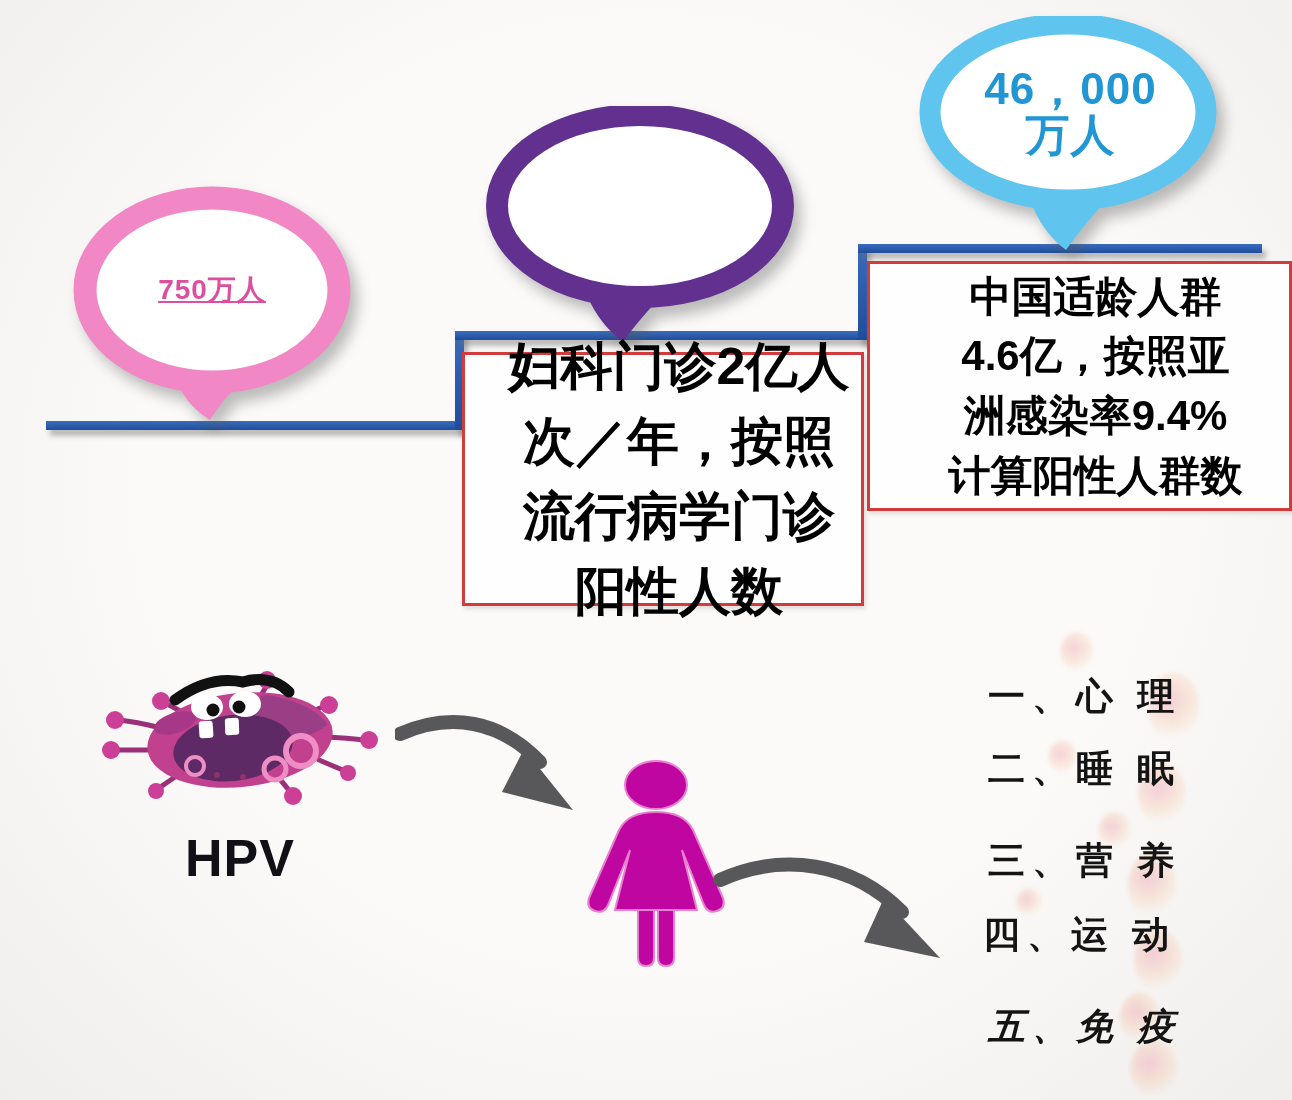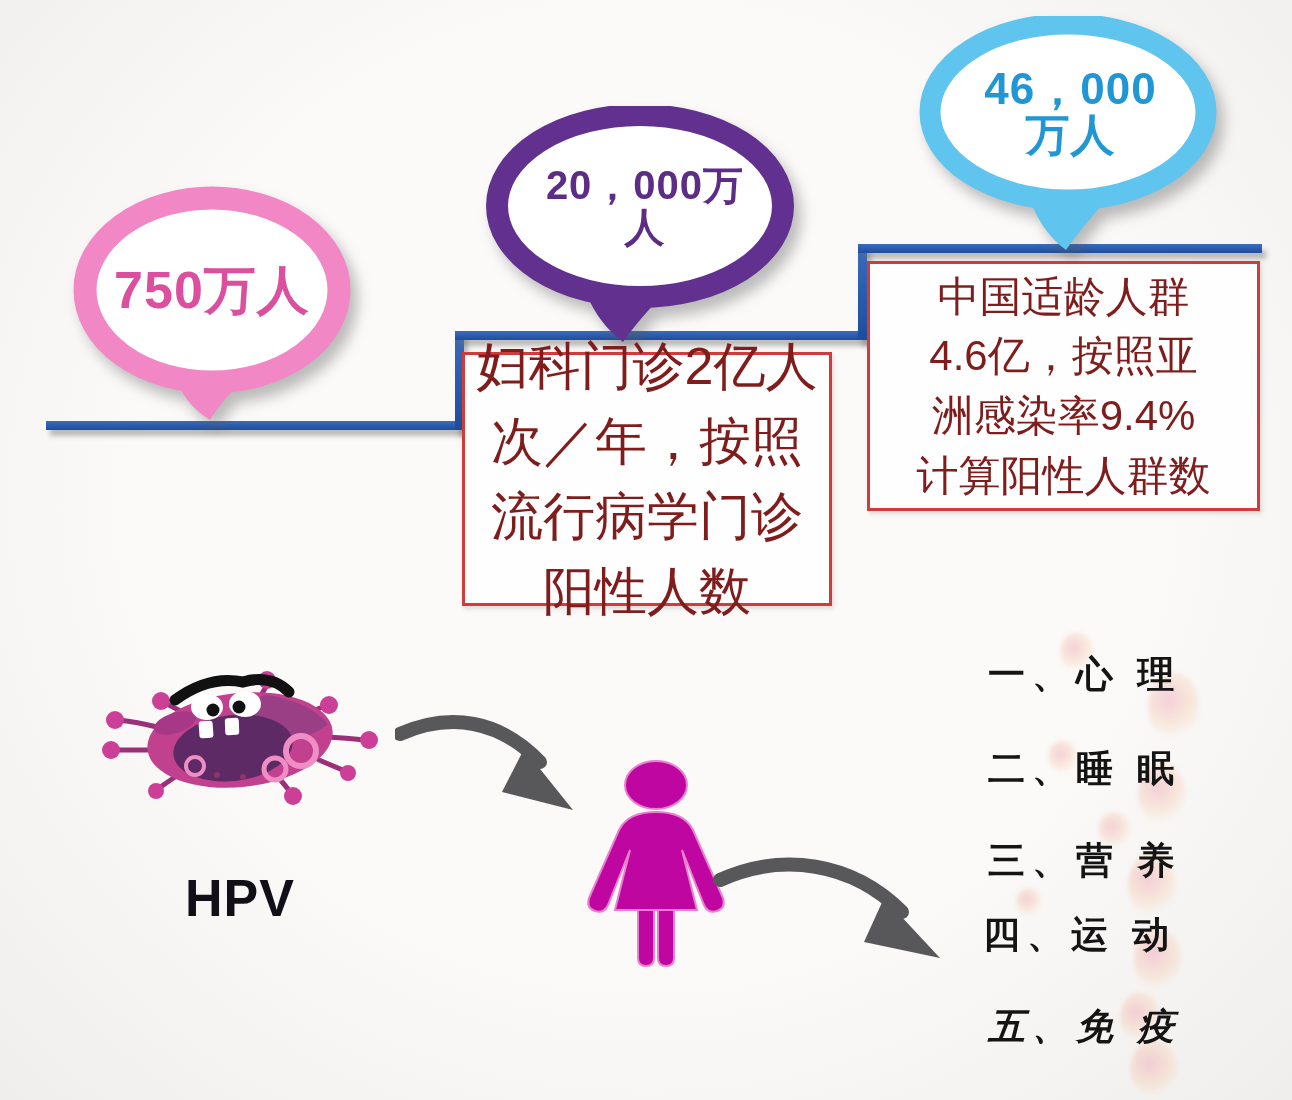--- a/index.html
+++ b/index.html
@@ -31,70 +31,69 @@
     text-align:center;font-weight:bold;white-space:pre-line;
     letter-spacing:1px;line-height:1.05;
   }
   
   .infobox{
     position:absolute;
     background:#fffefe;
     border:3px solid #d03c3c;
     display:flex;align-items:center;justify-content:center;
     text-align:center;
-    font-weight:normal;color:#7f1d1d;
+    font-weight:bold;color:#000000;
     white-space:pre-line;
     box-shadow:2px 3px 4px rgba(140,140,140,.25);
+    padding-left:32px;
   }
   
   .list-item{
     position:absolute;
     font-weight:bold;color:#141414;
     font-size:37px;letter-spacing:7px;
     white-space:nowrap;
   }
   .flower{
     position:absolute;border-radius:50%;
     background:radial-gradient(circle at 40% 40%, rgba(238,150,170,.75) 0%, rgba(246,190,150,.5) 45%, rgba(250,220,210,0) 75%);
     filter:blur(2px);opacity:.55;
   }
   
   .hpv-label{
     position:absolute;
     font-weight:bold;color:#101016;font-size:52px;
-    text-align:center;letter-spacing:1px;margin-top:40px;
+    text-align:center;letter-spacing:1px;
   }
   .abs{position:absolute;}
 </style>
 </head>
 <body>
 
 <div class="stage">
 
   <div class="stepline h" style="left:46px;top:421px;width:416px;"></div>
   <div class="stepline v" style="left:455px;top:331px;height:99px;"></div>
   <div class="stepline h" style="left:455px;top:331px;width:412px;"></div>
   <div class="stepline v" style="left:858px;top:244px;height:96px;"></div>
   <div class="stepline h" style="left:858px;top:244px;width:404px;"></div>
 
   <div class="bubble" style="left:62px;top:186px;width:300px;height:240px;">
     <svg width="300" height="240" viewBox="0 0 300 240">
       <path d="M110 183 C119 210 130 222 148 234 C159 216 174 200 193 180 Z" fill="#F287C5"></path>
       <ellipse cx="150" cy="104" rx="127" ry="92" fill="#ffffff" stroke="#F287C5" stroke-width="23"></ellipse>
     </svg>
-    <div class="bubble-text" style="top:38px;height:132px;font-size:52px;color:#DB4F9E;">750万人</div>
+    <div class="bubble-text" style="top:38px;height:132px;font-size:28px;color:#DB4F9E;text-decoration:underline;">750万人</div>
   </div>
 
   <div class="bubble" style="left:480px;top:106px;width:330px;height:240px;">
     <svg width="330" height="240" viewBox="0 0 330 240">
       <path d="M103 178 C113 208 126 222 143 236 C157 216 174 198 194 176 Z" fill="#62308F"></path>
       <ellipse cx="160" cy="100" rx="143" ry="91" fill="#ffffff" stroke="#62308F" stroke-width="22"></ellipse>
     </svg>
-    <div class="bubble-text" style="top:30px;height:140px;font-size:40px;color:#5C2C86;">20，000万
-人</div>
   </div>
 
   <div class="bubble" style="left:918px;top:16px;width:305px;height:238px;">
     <svg width="305" height="238" viewBox="0 0 305 238">
       <path d="M108 172 C118 204 130 220 148 234 C162 214 178 196 198 172 Z" fill="#5FC4EE"></path>
       <ellipse cx="150" cy="96" rx="138" ry="88" fill="#ffffff" stroke="#5FC4EE" stroke-width="21"></ellipse>
     </svg>
     <div class="bubble-text" style="top:26px;height:140px;font-size:44px;color:#2196D4;">46，000
 万人</div>
   </div>
@@ -205,19 +204,19 @@
   <div class="flower" style="left:1148px;top:672px;width:52px;height:70px;"></div>
   <div class="flower" style="left:1048px;top:740px;width:30px;height:34px;"></div>
   <div class="flower" style="left:1138px;top:762px;width:48px;height:64px;"></div>
   <div class="flower" style="left:1098px;top:812px;width:34px;height:36px;"></div>
   <div class="flower" style="left:1128px;top:852px;width:48px;height:66px;"></div>
   <div class="flower" style="left:1016px;top:888px;width:26px;height:28px;"></div>
   <div class="flower" style="left:1134px;top:928px;width:48px;height:64px;"></div>
   <div class="flower" style="left:1120px;top:992px;width:40px;height:50px;"></div>
   <div class="flower" style="left:1130px;top:1040px;width:48px;height:58px;"></div>
 
-  <div class="list-item" style="left:988px;top:650px;text-align:center;">一、心 理</div>
+  <div class="list-item" style="left:988px;top:672px;text-align:center;">一、心 理</div>
   <div class="list-item" style="left:988px;top:744px;">二、睡 眠</div>
   <div class="list-item" style="left:988px;top:836px;">三、营 养</div>
   <div class="list-item" style="left:983px;top:910px;">四、运 动</div>
   <div class="list-item" style="left:988px;top:1002px;font-style:italic;">五、免 疫</div>
 
 </div>
 
 </body></html>

